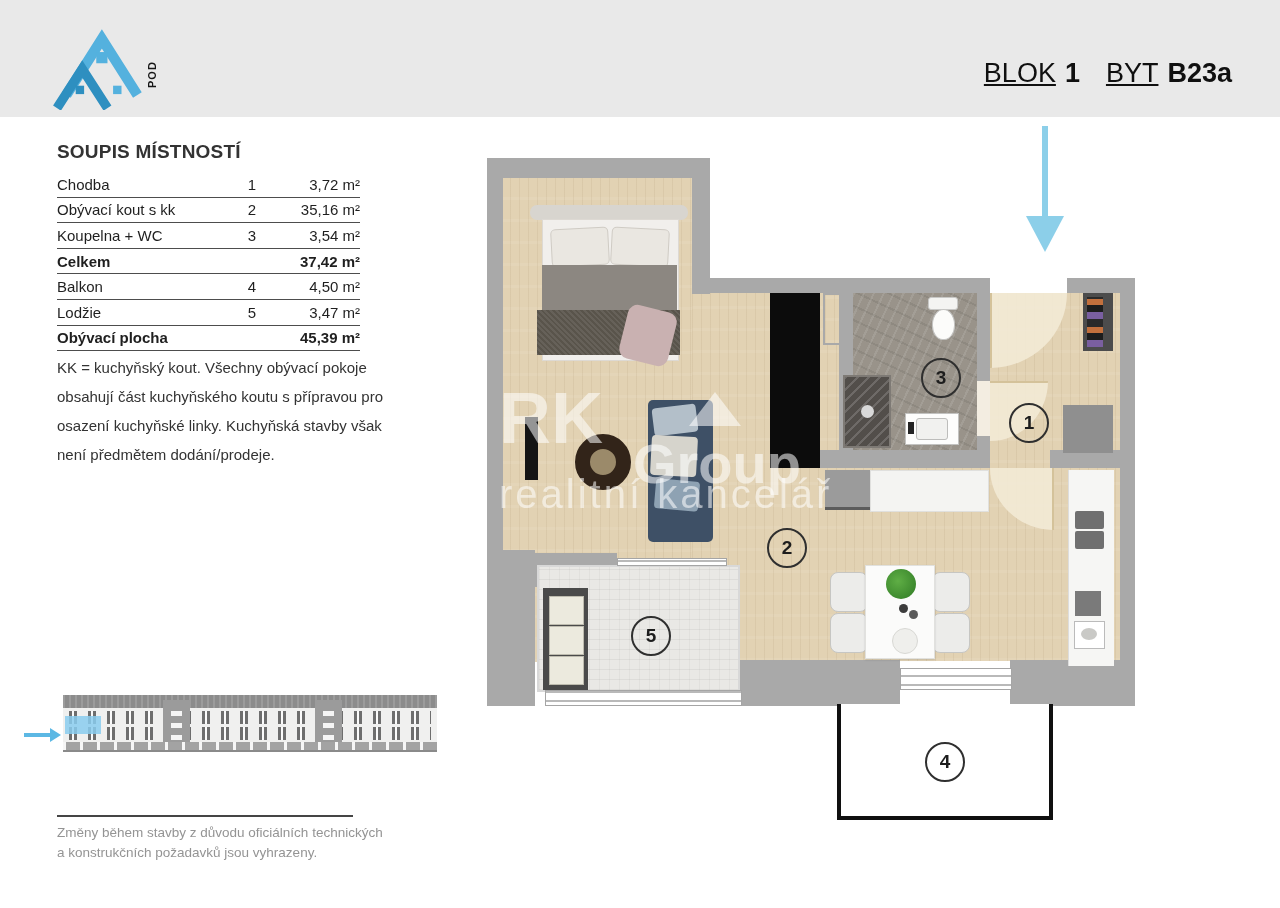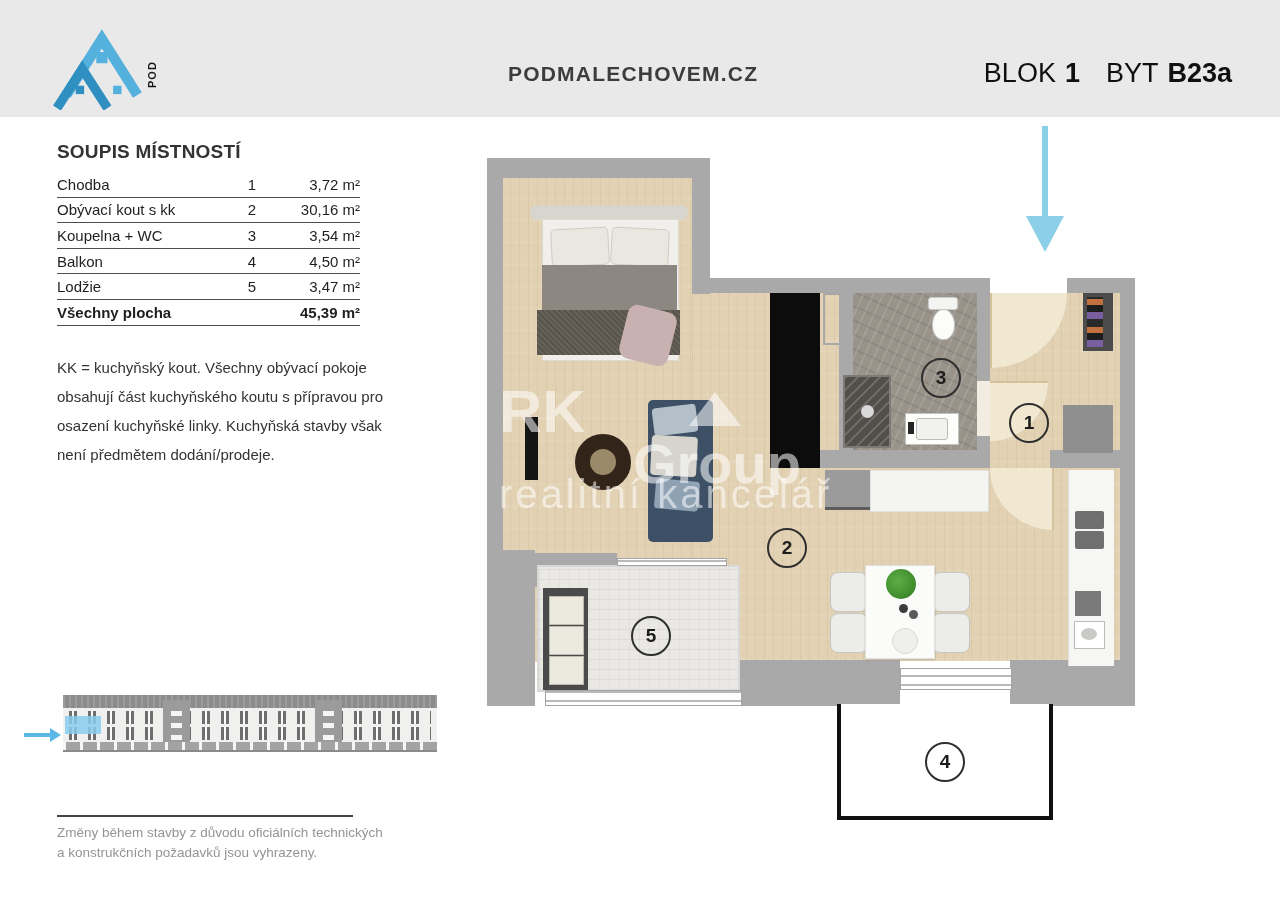--- a/index.html
+++ b/index.html
@@ -8,21 +8,21 @@
   .abs{position:absolute;}
 
   
   .hdr{position:absolute;left:0;top:0;width:1280px;height:117px;background:#e9e9e9;}
   .logo-svg{position:absolute;left:52px;top:24px;width:96px;height:86px;}
   .logo-pod{position:absolute;left:146px;top:58px;font-size:11px;font-weight:700;color:#161616;
             writing-mode:vertical-rl;transform:rotate(180deg);letter-spacing:1px;height:30px;}
   .logo-name{position:absolute;left:161px;top:52px;font-size:30px;font-weight:800;color:#161616;letter-spacing:.5px;}
   .site{position:absolute;left:508px;top:62px;font-size:21px;font-weight:600;color:#3c3c3c;letter-spacing:1.2px;}
   .unit{position:absolute;right:48px;top:58px;font-size:27px;color:#101010;display:flex;align-items:baseline;gap:9px;}
-  .unit .lab{font-weight:400;}
+  .unit .lab{font-weight:400;text-decoration:underline;}
   .unit .val{font-weight:800;}
   .unit .gap{width:8px;}
 
   
   .ltitle{position:absolute;left:57px;top:141px;margin:0;font-size:19px;font-weight:800;color:#333;letter-spacing:.2px;}
   .rtable{position:absolute;left:57px;top:172px;width:303px;}
   .trow{display:flex;align-items:center;height:24.6px;border-bottom:1.6px solid #4d4d4d;font-size:15px;color:#1f1f1f;}
   .trow.bold{font-weight:700;}
   .tname{flex:1;}
   .tnum{width:40px;text-align:center;}
@@ -78,59 +78,63 @@
 
   <div class="hdr">
     <svg class="logo-svg" viewBox="0 0 100 92">
       <path d="M14 76 L52 16 L90 76" fill="none" stroke="#54b1de" stroke-width="11"></path>
       <path d="M4 90 L31 48 L58 90" fill="none" stroke="#2e8fc0" stroke-width="10"></path>
       <rect x="46" y="30" width="12" height="12" fill="#54b1de"></rect>
       <rect x="24" y="66" width="9" height="9" fill="#2e8fc0"></rect>
       <rect x="64" y="66" width="9" height="9" fill="#54b1de"></rect>
     </svg>
     <div class="logo-pod">POD</div>
-    <div class="site">PODMALECHOVEM.CZ</div>
     <div class="unit">
       <span class="lab">BLOK</span>
       <span class="val">1</span>
       <span class="gap"></span>
       <span class="lab">BYT</span>
       <span class="val">B23a</span>
     </div>
   </div>
 
   <h1 class="ltitle">SOUPIS MÍSTNOSTÍ</h1>
   <div class="rtable">
       <div class="trow">
         <span class="tname">Chodba</span>
         <span class="tnum">1</span>
         <span class="tarea">3,72 m²</span>
       </div>
       <div class="trow">
         <span class="tname">Obývací kout s kk</span>
         <span class="tnum">2</span>
-        <span class="tarea">30,16 m²</span>
+        <span class="tarea">35,16 m²</span>
       </div>
       <div class="trow">
         <span class="tname">Koupelna + WC</span>
         <span class="tnum">3</span>
         <span class="tarea">3,54 m²</span>
       </div>
+      <div class="trow bold">
+        <span class="tname">Celkem</span>
+        <span class="tnum"></span>
+        <span class="tarea">37,42 m²</span>
+      </div>
       <div class="trow">
         <span class="tname">Balkon</span>
         <span class="tnum">4</span>
         <span class="tarea">4,50 m²</span>
       </div>
       <div class="trow">
         <span class="tname">Lodžie</span>
         <span class="tnum">5</span>
         <span class="tarea">3,47 m²</span>
       </div>
       <div class="trow bold">
-        <span class="tname">Všechny plocha</span>
+        <span class="tname">Obývací plocha</span>
         <span class="tnum"></span>
         <span class="tarea">45,39 m²</span>
       </div>
     </div>
   <p class="note">KK = kuchyňský kout. Všechny obývací pokoje obsahují část kuchyňského koutu s přípravou pro osazení kuchyňské linky. Kuchyňská stavby však není předmětem dodání/prodeje.</p>
 
   <div class="elev">
     <div class="abs ev-roof"></div>
     <div class="abs ev-face"></div>
     <div class="ev-row" style="top:16px;"></div>
@@ -259,19 +263,19 @@
     <div class="rc" style="left:436px;top:218px;">
         <span>3</span>
       </div>
     <div class="rc" style="left:440px;top:602px;">
         <span>4</span>
       </div>
     <div class="rc" style="left:146px;top:476px;">
         <span>5</span>
       </div>
 
-    <div class="wm" style="left:14px;top:242px;font-size:60px;">RK</div>
+    <div class="wm" style="left:14px;top:242px;font-size:72px;">RK</div>
     <div class="abs" style="left:204px;top:252px;width:0;height:0;border-left:26px solid transparent;border-right:26px solid transparent;border-bottom:34px solid rgba(255,255,255,.55);"></div>
     <div class="wm" style="left:14px;top:334px;font-size:40px;font-weight:400;letter-spacing:3px;">realitní kancelář</div>
     <div class="wm" style="left:148px;top:296px;font-size:56px;font-weight:700;">Group</div>
   </div>
 
 </div>
 
 </body></html>

